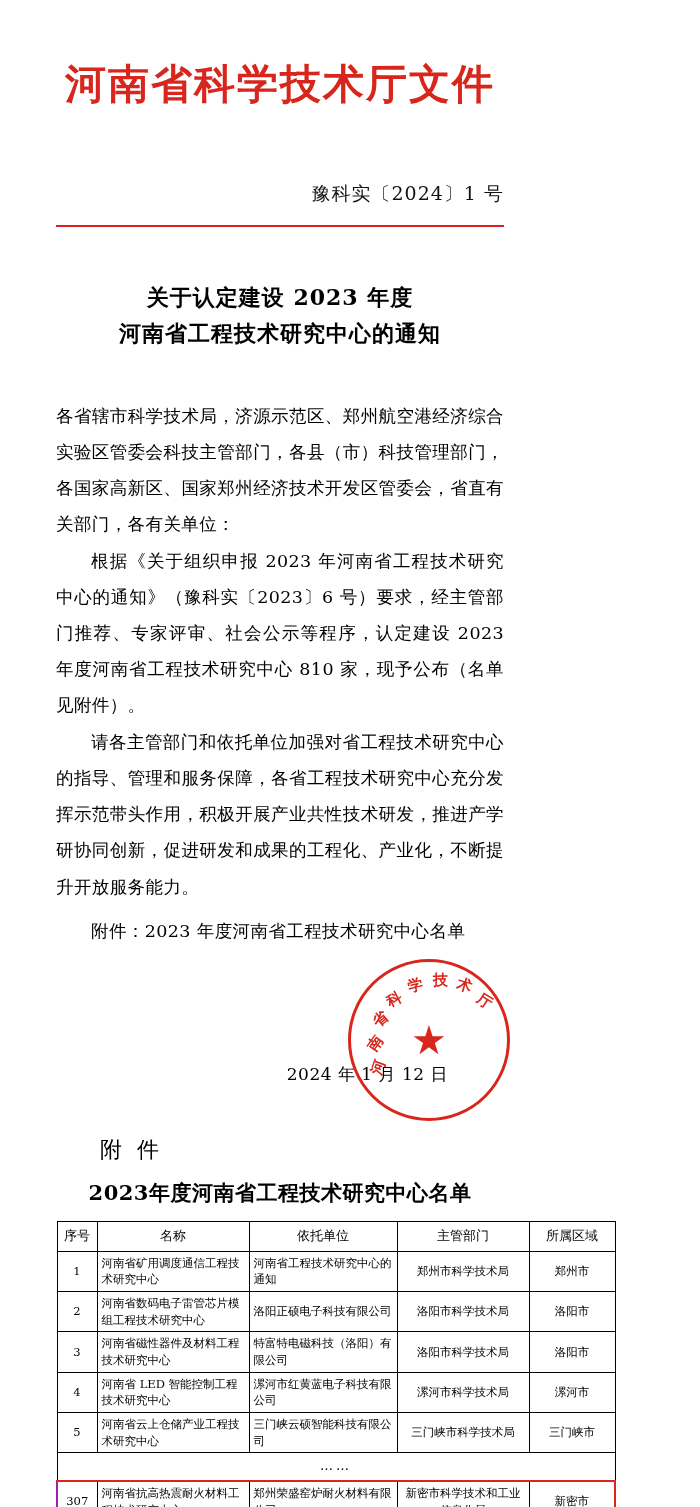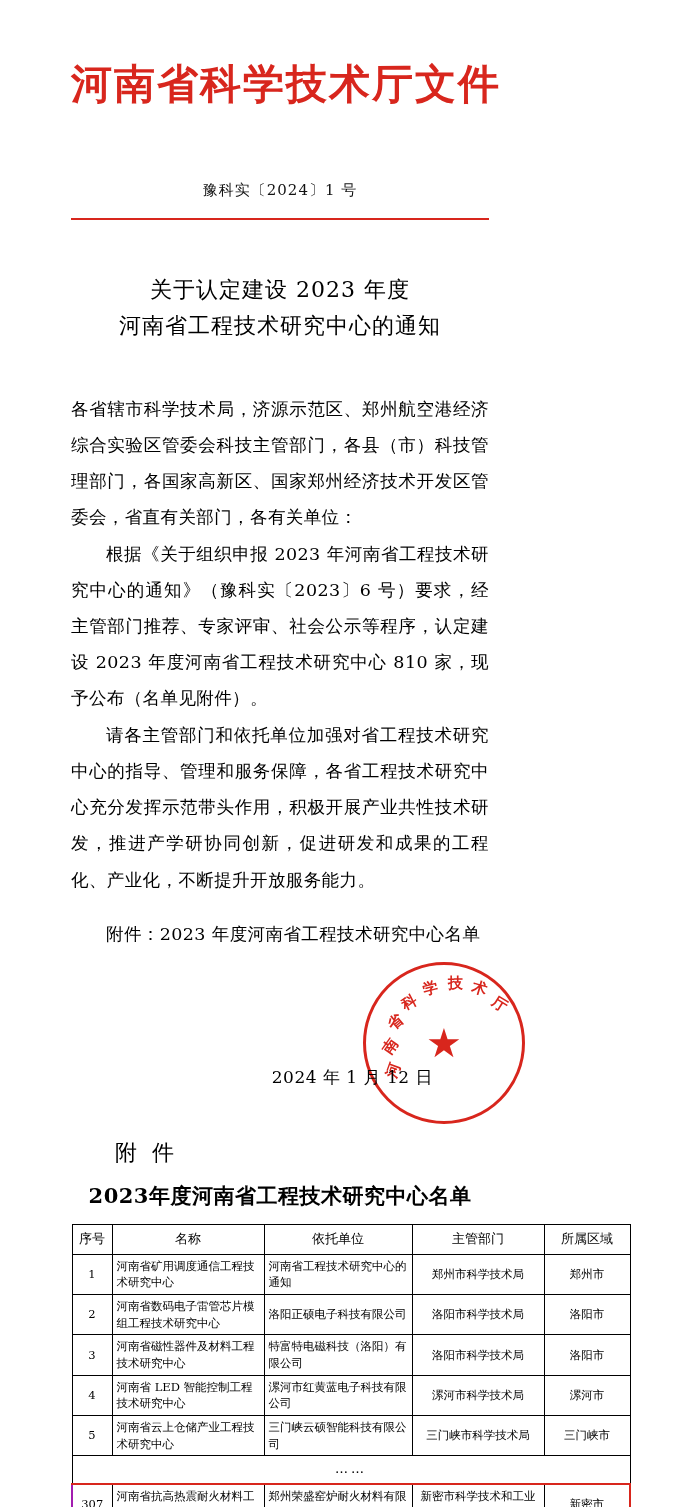--- a/index.html
+++ b/index.html
@@ -13,80 +13,80 @@
     font-family: "DejaVu Serif", "Liberation Serif", serif;
     color: #000000;
     position: relative;
     overflow: hidden;
   }
   .page {
     width: 560px;
     height: 1507px;
     position: relative;
     box-sizing: border-box;
-    padding: 0 71px;
+    padding: 0 56px;
   }
 
   
   .masthead {
     text-align: center;
     padding-top: 62px;
   }
   .masthead-title {
     color: #d8261d;
     font-size: 41px;
     font-weight: bold;
     letter-spacing: 2px;
     font-family: "DejaVu Serif", "Liberation Serif", serif;
     line-height: 1.1;
     white-space: nowrap;
   }
 
   .doc-number {
-    text-align: center;
+    text-align: right;
     margin-top: 74px;
-    font-size: 15px;
+    font-size: 19px;
     letter-spacing: 1px;
     color: #111;
   }
 
   .red-rule {
     margin-top: 18px;
     height: 2px;
     background: #d8261d;
     width: 100%;
   }
 
   
   .doc-title {
     margin-top: 52px;
     text-align: center;
     font-size: 22px;
-    font-weight: normal;
+    font-weight: bold;
     line-height: 1.65;
     letter-spacing: 1px;
   }
 
   
   .body-text {
     margin-top: 46px;
     font-size: 17.5px;
     line-height: 2.07;
     letter-spacing: 0.4px;
     text-align: justify;
   }
   .body-text p {
     margin: 0;
   }
   .indent {
     text-indent: 2em;
   }
 
   .attachment-line {
-    margin-top: 24px;
+    margin-top: 14px;
     text-indent: 2em;
     font-size: 17.5px;
     letter-spacing: 0.4px;
   }
 
   
   .seal-area {
     position: relative;
     height: 160px;
     margin-top: 10px;

